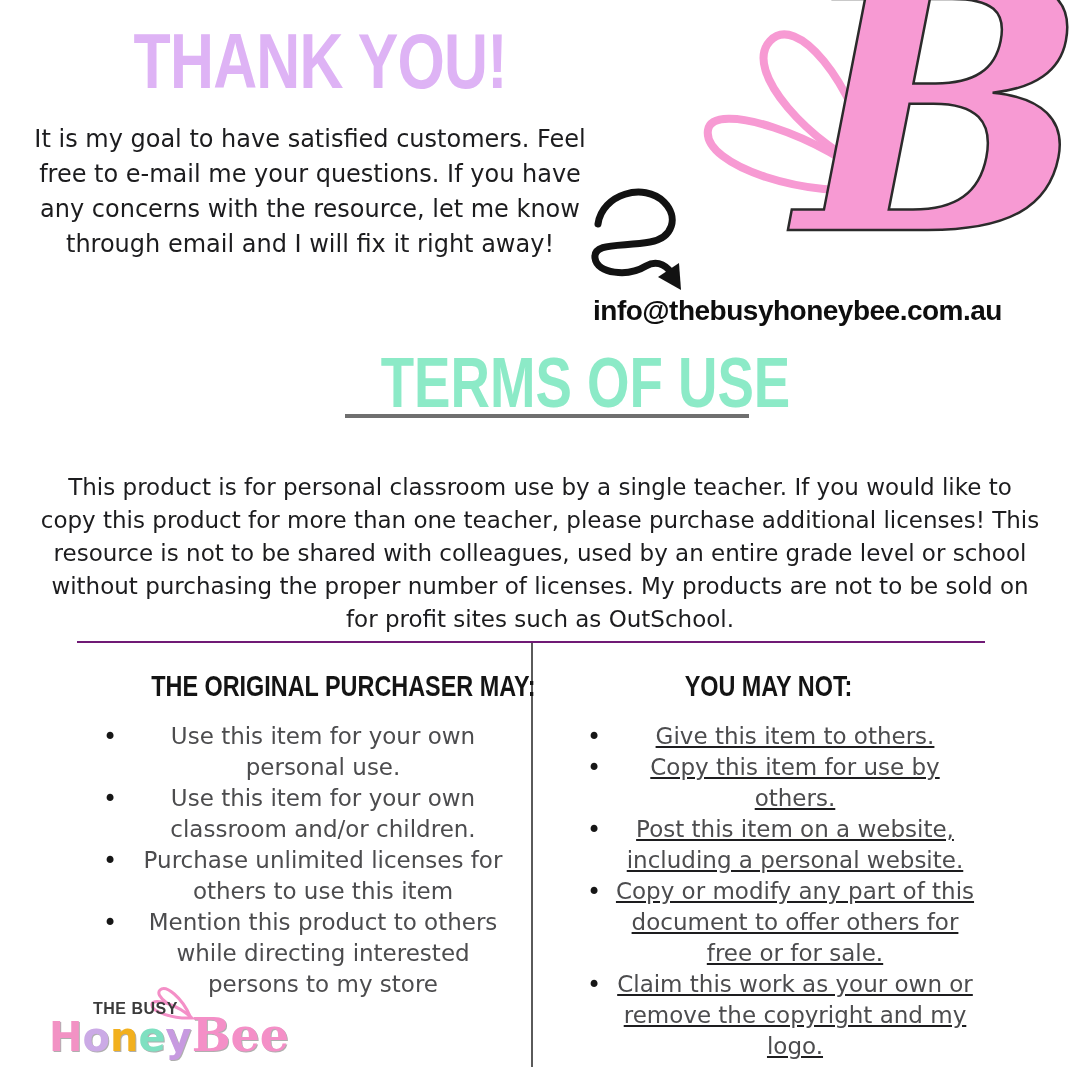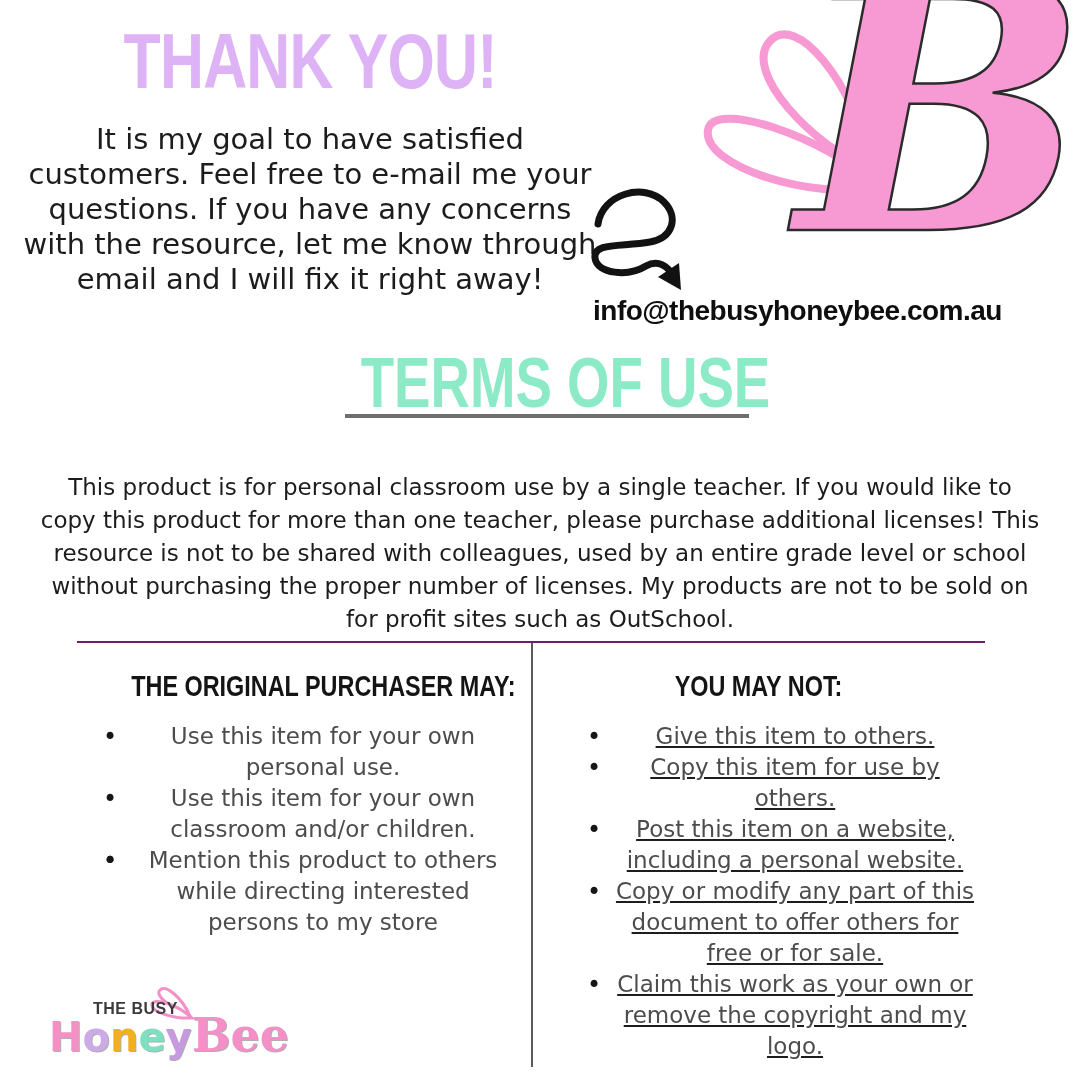--- a/index.html
+++ b/index.html
@@ -1,26 +1,26 @@
 <!DOCTYPE html>
 <html><head>
 <meta charset="utf-8">
 <style>
   html,body { margin:0; padding:0; background:#ffffff; }
   .page {
     position:relative; width:1080px; height:1080px; background:#ffffff;
     overflow:hidden; font-family:"DejaVu Sans", sans-serif; color:#1d1d1f;
   }
-  .hfont { font-family:"Liberation Sans", sans-serif; font-weight:900; }
+  .hfont { font-family:"Liberation Sans", sans-serif; font-weight:900;padding-left:20px; }
   .squeeze { display:inline-block; transform:scaleX(0.78); transform-origin:center; white-space:nowrap; }
 
   
   .thankyou { position:absolute; left:0px; top:22px; width:620px; text-align:center; }
   .thankyou-title { font-size:78px; line-height:1; color:#deb3f5; margin:0; letter-spacing:-1px; }
-  .thankyou-msg { margin:22px auto 4px; width:578px; font-size:29px; line-height:35px; color:#1c1c1e; }
+  .thankyou-msg { margin:22px auto 4px; width:578px; font-size:24px; line-height:35px; color:#1c1c1e; }
 
   
   .bee-mark { position:absolute; left:688px; top:0px; width:390px; height:315px; }
   .big-b {
     position:absolute; left:108px; top:-64px; margin:0;
     font-family:"DejaVu Serif", serif; font-style:italic; font-weight:bold;
     font-size:345px; line-height:1; color:#f79ad3;
     -webkit-text-stroke:2.5px #2b2b2b;
   }
   .wings-svg { position:absolute; left:2px; top:16px; }
@@ -98,21 +98,21 @@
   <div class="terms-underline"></div>
 
   <p class="terms-body">This product is for personal classroom use by a single teacher. If you would like to copy this product for more than one teacher, please purchase additional licenses! This resource is not to be shared with colleagues, used by an entire grade level or school without purchasing the proper number of licenses. My products are not to be sold on for profit sites such as OutSchool.</p>
 
   <div class="columns">
     <div class="col col-left">
       <h3 class="col-header hfont"><span class="squeeze">THE ORIGINAL PURCHASER MAY:</span></h3>
       <ul class="rules">
         <li><span class="bullet">•</span><span>Use this item for your own personal use.</span></li>
         <li><span class="bullet">•</span><span>Use this item for your own classroom and/or children.</span></li>
-        <li><span class="bullet">•</span></li>
+        <li><span class="bullet">•</span><span>Purchase unlimited licenses for others to use this item</span></li>
         <li><span class="bullet">•</span><span>Mention this product to others while directing interested persons to my store</span></li>
       </ul>
     </div>
     <div class="col col-right">
       <h3 class="col-header hfont"><span class="squeeze">YOU MAY NOT:</span></h3>
       <ul class="rules">
         <li><span class="bullet">•</span><span>Give this item to others.</span></li>
         <li><span class="bullet">•</span><span>Copy this item for use by others.</span></li>
         <li><span class="bullet">•</span><span>Post this item on a website, including a personal website.</span></li>
         <li><span class="bullet">•</span><span>Copy or modify any part of this document to offer others for free or for sale.</span></li>

